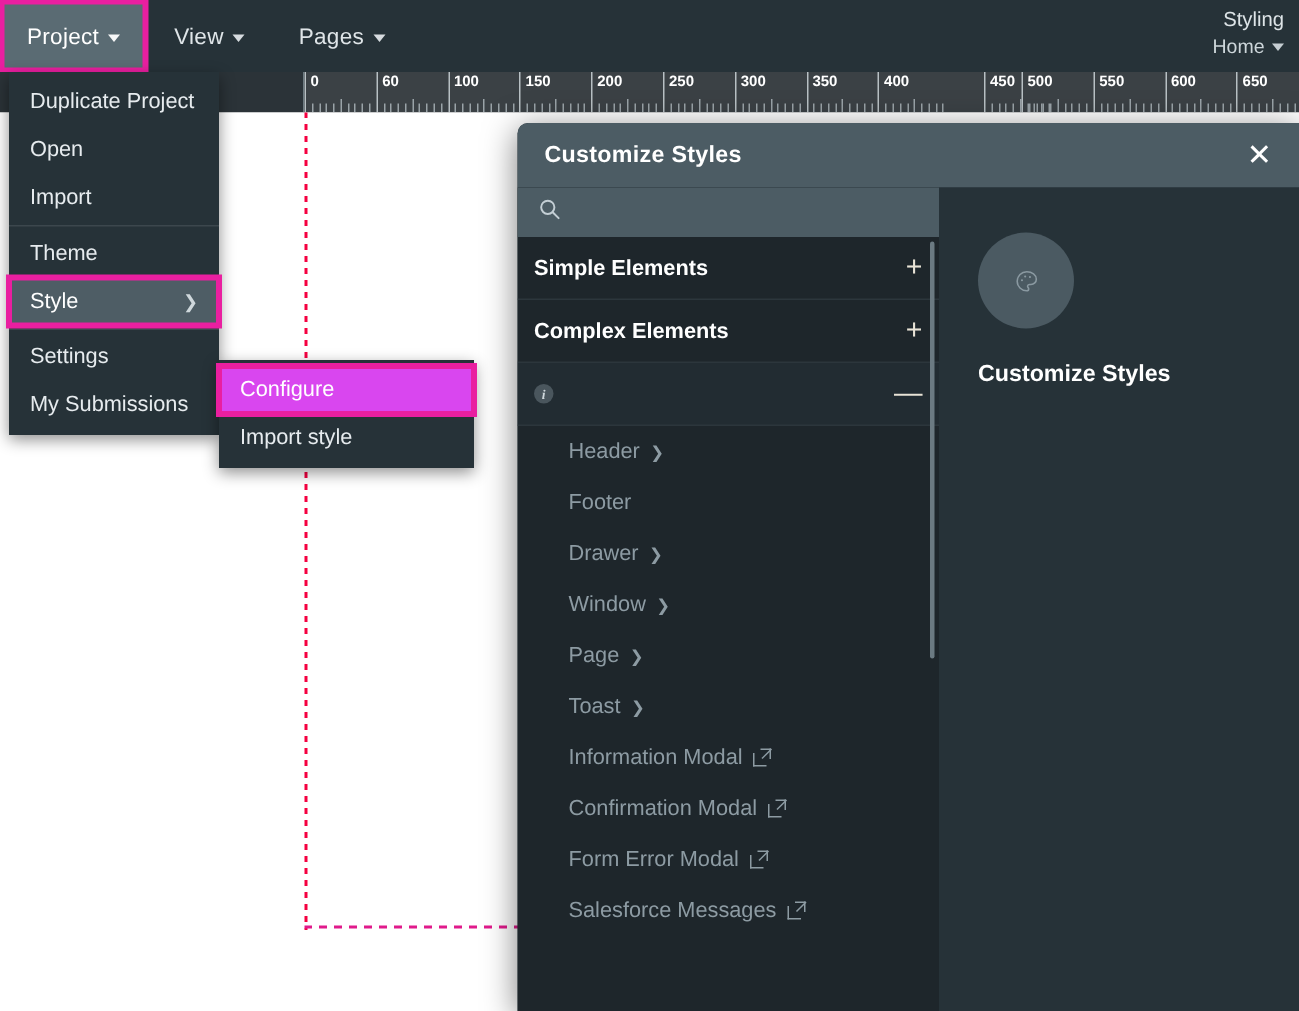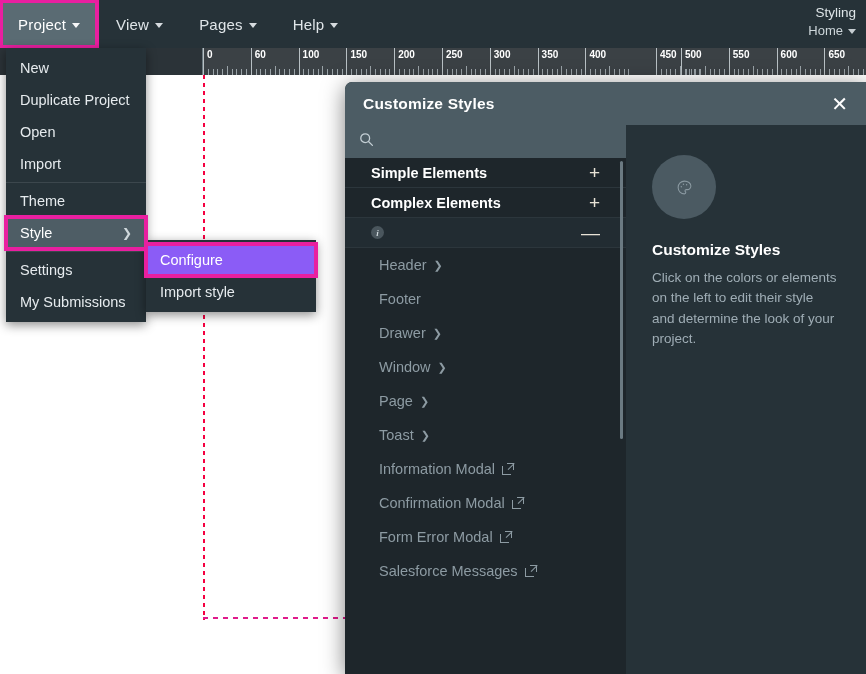--- a/index.html
+++ b/index.html
@@ -82,21 +82,21 @@
     background:#4e5d65; color:#ffffff;
     outline:4px solid #e91fa0; outline-offset:-2px; z-index:3;
   }
 
   
   .submenu {
     position:absolute; left:146px; top:240px; width:170px;
     background:#263238; padding:4px 0;
     box-shadow: 0 3px 10px rgba(0,0,0,.45);
   }
-  .submenu .menu-item.sel { background:#8b5cf6; }
+  .submenu .menu-item.sel { background:#d946ef; }
 
   
   .modal {
     position:absolute; left:345px; top:82px; width:521px; height:592px;
     background:#263238; border-radius:7px 0 0 0; overflow:hidden;
     box-shadow: 0 4px 22px rgba(0,0,0,.5);
     display:flex; flex-direction:column;
   }
   .modal-header {
     height:43px; background:#4c5c64; flex:0 0 43px;
@@ -112,22 +112,22 @@
     height:33px; background:#4c5c64; display:flex; align-items:center; padding:0 14px; flex:0 0 33px;
   }
   .search-input {
     border:none; background:transparent; outline:none; color:#e6ebee;
     font-size:14px; font-family:"Liberation Sans",sans-serif; width:100%; margin-left:8px;
   }
   .search-input::placeholder { color:#9fb0b8; }
 
   .list { flex:1; overflow:hidden; }
   .section-row {
-    height:30px; display:flex; align-items:center; justify-content:space-between;
-    padding:0 26px; color:#ffffff; font-size:14.5px; font-weight:bold;
+    height:42px; display:flex; align-items:center; justify-content:space-between;
+    padding:0 11px; color:#ffffff; font-size:14.5px; font-weight:bold;
     border-bottom:1px solid #2c363c; cursor:pointer;
   }
   .section-row.expanded { background:#222c32; }
   .section-row .left { display:flex; align-items:center; gap:8px; }
   .pm { font-size:19px; color:#e8e3d6; line-height:1; font-weight:normal; }
   .info-dot {
     width:13px; height:13px; border-radius:50%; background:#4a565d; color:#cfd8dc;
     font-size:9px; display:flex; align-items:center; justify-content:center;
     font-style:italic; font-weight:bold; font-family:"Liberation Serif",serif;
   }
@@ -165,24 +165,20 @@
         <span class="caret"></span>
       </div>
       <div class="menu-btn">
         <span>View</span>
         <span class="caret"></span>
       </div>
       <div class="menu-btn">
         <span>Pages</span>
         <span class="caret"></span>
       </div>
-      <div class="menu-btn">
-        <span>Help</span>
-        <span class="caret"></span>
-      </div>
     </div>
     <div class="topbar-right">
       <div class="t1">Styling</div>
       <div class="t2">
         <span>Home</span>
         <span class="caret"></span>
       </div>
     </div>
   </div>
 
@@ -369,23 +365,20 @@
         <span class="m" style="left:33.459999999999994px"></span>
         <span class="m" style="left:38.239999999999995px"></span>
       </div>
     </div>
 
   <div class="canvas"></div>
   <div class="guide-v"></div>
   <div class="guide-h"></div>
 
   <div class="dropdown" id="project-dropdown">
-      <div class="menu-item">
-        <span>New</span>
-      </div>
       <div class="menu-item">
         <span>Duplicate Project</span>
       </div>
       <div class="menu-item">
         <span>Open</span>
       </div>
       <div class="menu-item">
         <span>Import</span>
       </div>
       <div class="menu-sep"></div>
@@ -516,19 +509,18 @@
       <div class="right-pane">
         <div class="avatar-circle">
           <svg width="17" height="17" viewBox="0 0 24 24" fill="none" stroke="#8a99a1" stroke-width="1.5">
             <path d="M12 3a9 9 0 0 0 0 18c1 0 1.8-.8 1.8-1.8 0-.5-.2-.9-.5-1.2-.3-.3-.5-.7-.5-1.2 0-1 .8-1.8 1.8-1.8H16a5 5 0 0 0 5-5c0-4-4-7-9-7z"></path>
             <circle cx="7.5" cy="11" r="1" fill="#8a99a1" stroke="none"></circle>
             <circle cx="10.5" cy="7.5" r="1" fill="#8a99a1" stroke="none"></circle>
             <circle cx="15" cy="8" r="1" fill="#8a99a1" stroke="none"></circle>
           </svg>
         </div>
         <div class="right-title">Customize Styles</div>
-        <div class="right-desc">Click on the colors or elements on the left to edit their style and determine the look of your project.</div>
       </div>
 
     </div>
   </div>
 
 </div>
 
 </body></html>

